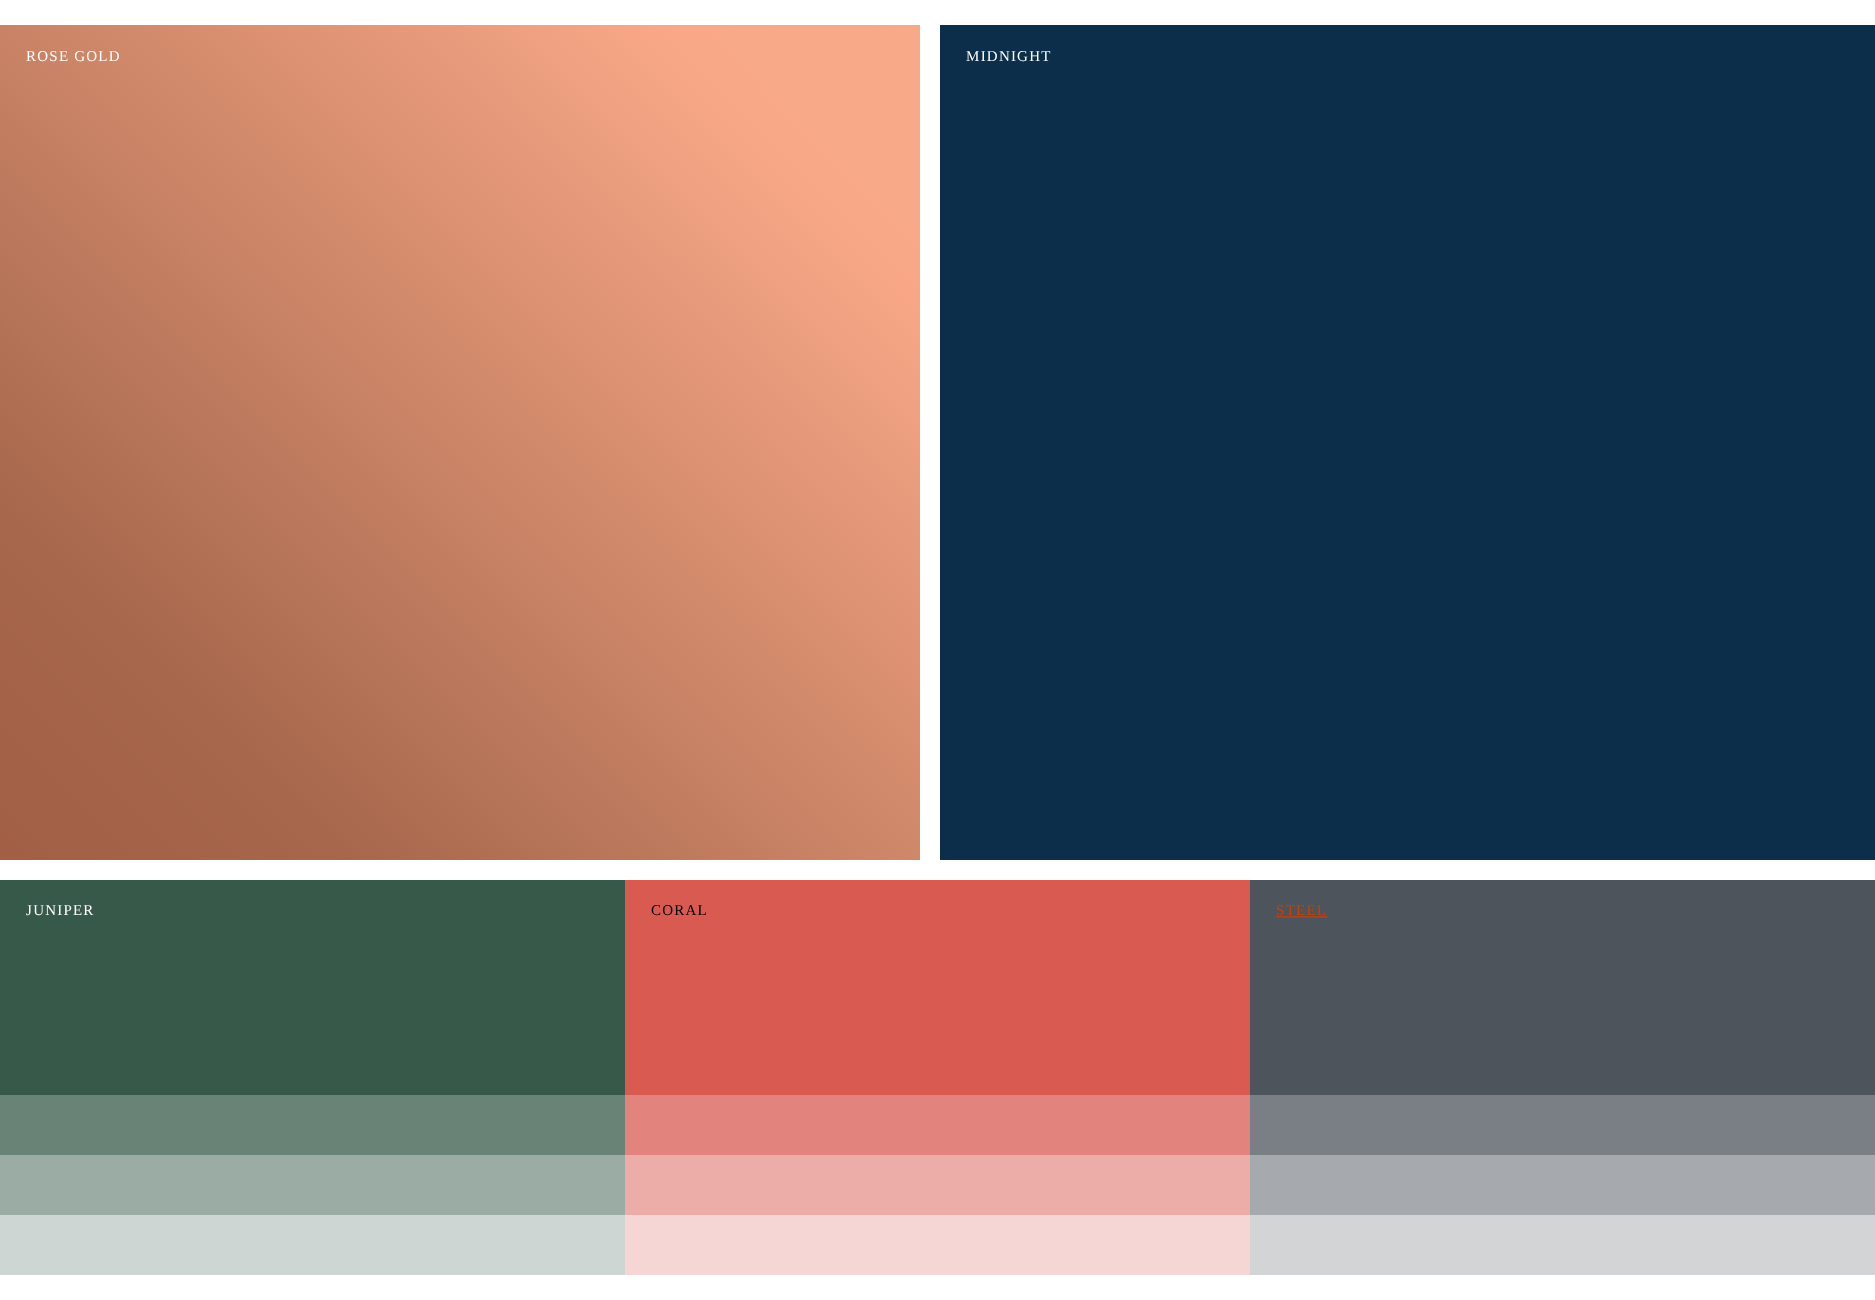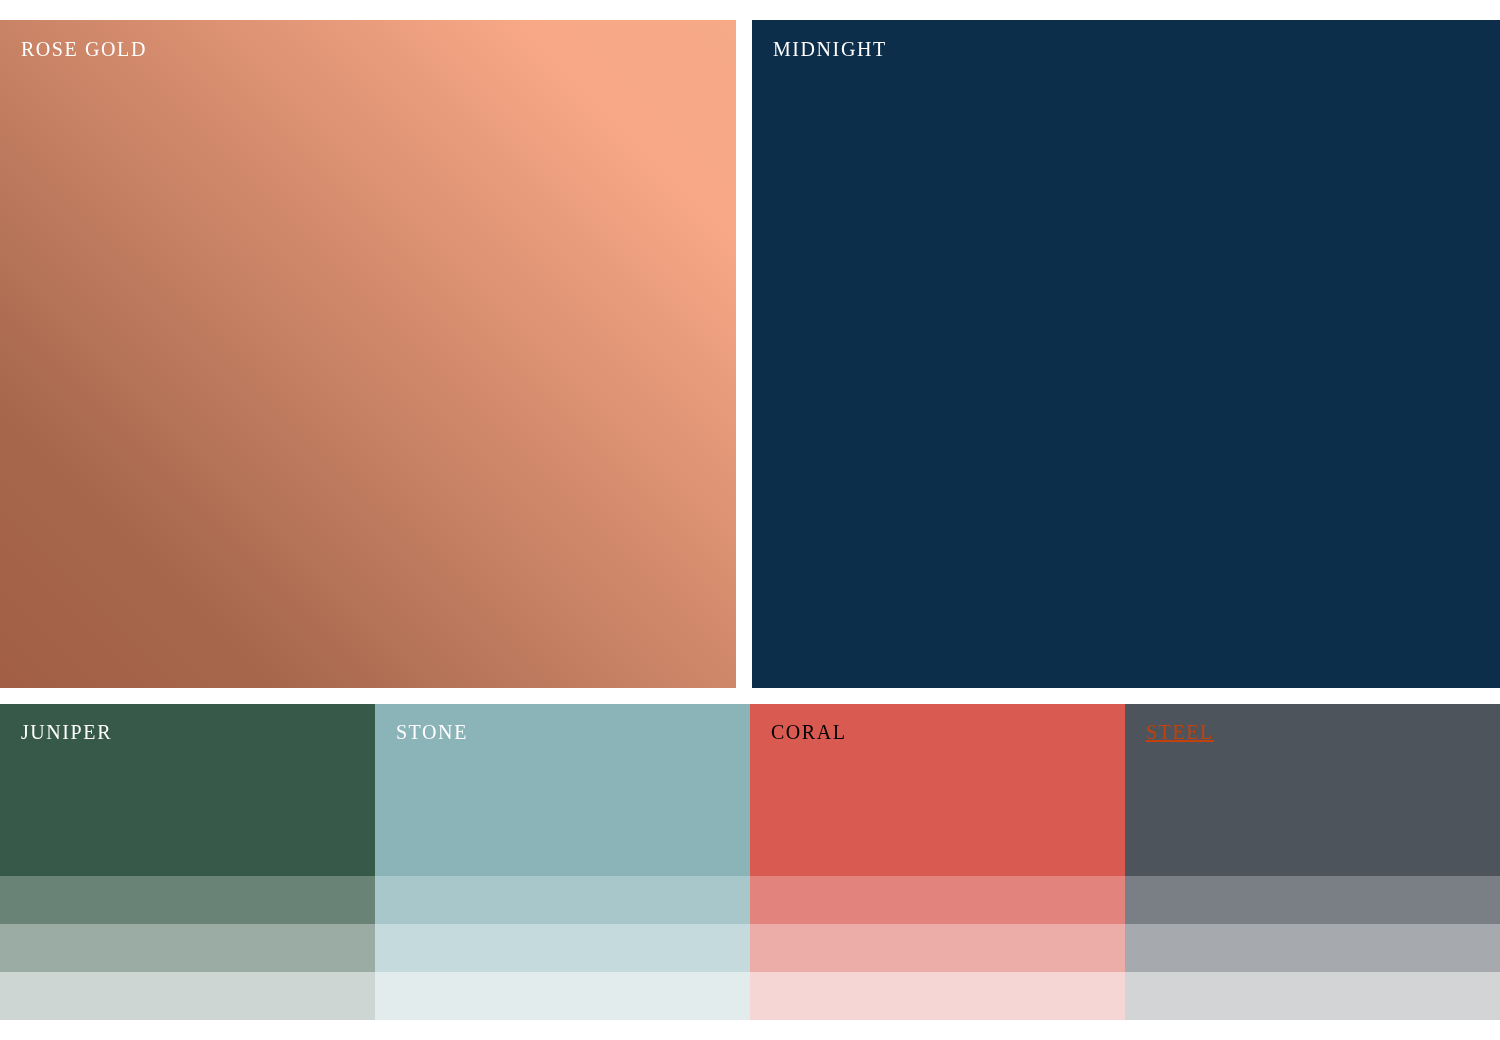--- a/index.html
+++ b/index.html
@@ -59,21 +59,21 @@
   .tone-base  { top: 0;     height: 172px; }
   .tone-t1    { top: 172px; height: 48px; }
   .tone-t2    { top: 220px; height: 48px; }
   .tone-t3    { top: 268px; height: 48px; }
 
   
   .swatch-label {
     position: absolute;
     left: 20.9px;
     top: 18.6px;
-    font-size: 20px;
+    font-size: 12px;
     line-height: 1;
     color: #ffffff;
     letter-spacing: 0.08em;
     white-space: nowrap;
     pointer-events: none;
     transform: translateZ(0);
   }
   .tint-column .swatch-label {
     left: 20.9px;
     top: 17.5px;
@@ -99,27 +99,20 @@
   <div class="tint-grid">
 
     <div class="tint-column">
       <div class="tone tone-base" style="background: rgb(55, 89, 74);"></div>
       <div class="tone tone-t1" style="background: rgb(105, 131, 119);"></div>
       <div class="tone tone-t2" style="background: rgb(155, 172, 165);"></div>
       <div class="tone tone-t3" style="background: rgb(205, 214, 210);"></div>
       <div class="swatch-label" style="color: rgb(255, 255, 255);">JUNIPER</div>
     </div>
 
-    <div class="tint-column">
-      <div class="tone tone-base" style="background: rgb(138, 180, 184);"></div>
-      <div class="tone tone-t1" style="background: rgb(167, 199, 202);"></div>
-      <div class="tone tone-t2" style="background: rgb(197, 218, 220);"></div>
-      <div class="tone tone-t3" style="background: rgb(226, 236, 237);"></div>
-      <div class="swatch-label" style="color: rgb(255, 255, 255);">STONE</div>
-    </div>
 
 
     <div class="tint-column">
       <div class="tone tone-base" style="background: rgb(217, 90, 81);"></div>
       <div class="tone tone-t1" style="background: rgb(227, 131, 125);"></div>
       <div class="tone tone-t2" style="background: rgb(236, 173, 168);"></div>
       <div class="tone tone-t3" style="background: rgb(246, 214, 212);"></div>
       <div class="swatch-label" style="color: #000000;">CORAL</div>
     </div>
 

